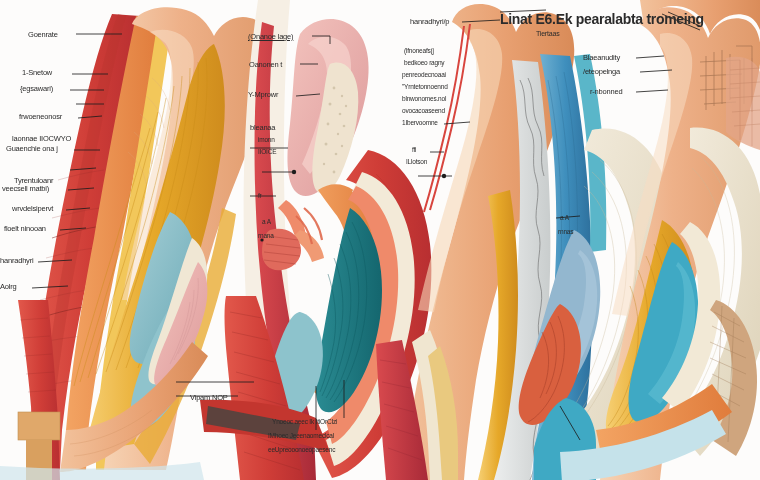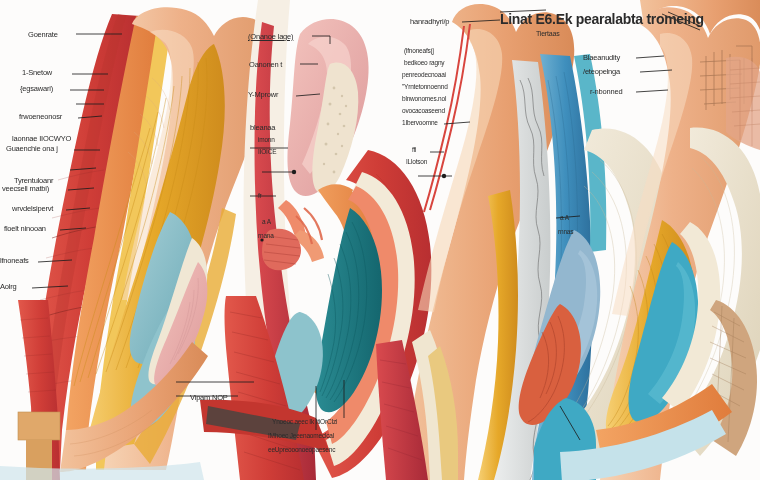--- a/index.html
+++ b/index.html
@@ -556,21 +556,21 @@
     <div class="label sm" style="left:28px;top:30px;">Goenrate</div>
     <div class="label sm" style="left:22px;top:68px;">1-Snetow</div>
     <div class="label sm" style="left:20px;top:84px;">{egsawari)</div>
     <div class="label sm" style="left:12px;top:98px;margin-top:36px;">laonnae IIOCWYO</div>
     <div class="label sm" style="left:12px;top:112px;padding-left:7px;">frwoeneonosr</div>
     <div class="label sm" style="left:6px;top:144px;">Guaenchie ona j</div>
     <div class="label sm" style="left:14px;top:164px;margin-top:12px;">Tyrentuloanr</div>
     <div class="label sm" style="left:2px;top:184px;">veecsell matbi)</div>
     <div class="label sm" style="left:12px;top:204px;">wrvdelsipervt</div>
     <div class="label sm" style="left:4px;top:224px;">floelt ninooan</div>
-    <div class="label sm" style="left:0px;top:256px;">lfnoneafs</div>
+    <div class="label sm" style="left:0px;top:256px;">hanradhyri</div>
     <div class="label sm" style="left:0px;top:282px;">Aolrg</div>
 
     <div class="label sm" style="left:248px;top:32px;text-decoration:underline;">(Onanoe lage)</div>
     <div class="label sm" style="left:249px;top:60px;">Oanonen t</div>
     <div class="label sm" style="left:248px;top:90px;">Y-Mprowr</div>
     <div class="label sm" style="left:250px;top:104px;margin-top:19px;">bleanaa</div>
     <div class="label xs" style="left:258px;top:136px;">imonn</div>
     <div class="label xs" style="left:258px;top:148px;">IIOICE</div>
     <div class="label xs" style="left:258px;top:192px;">fr</div>
     <div class="label xs" style="left:262px;top:218px;">a  A</div>

